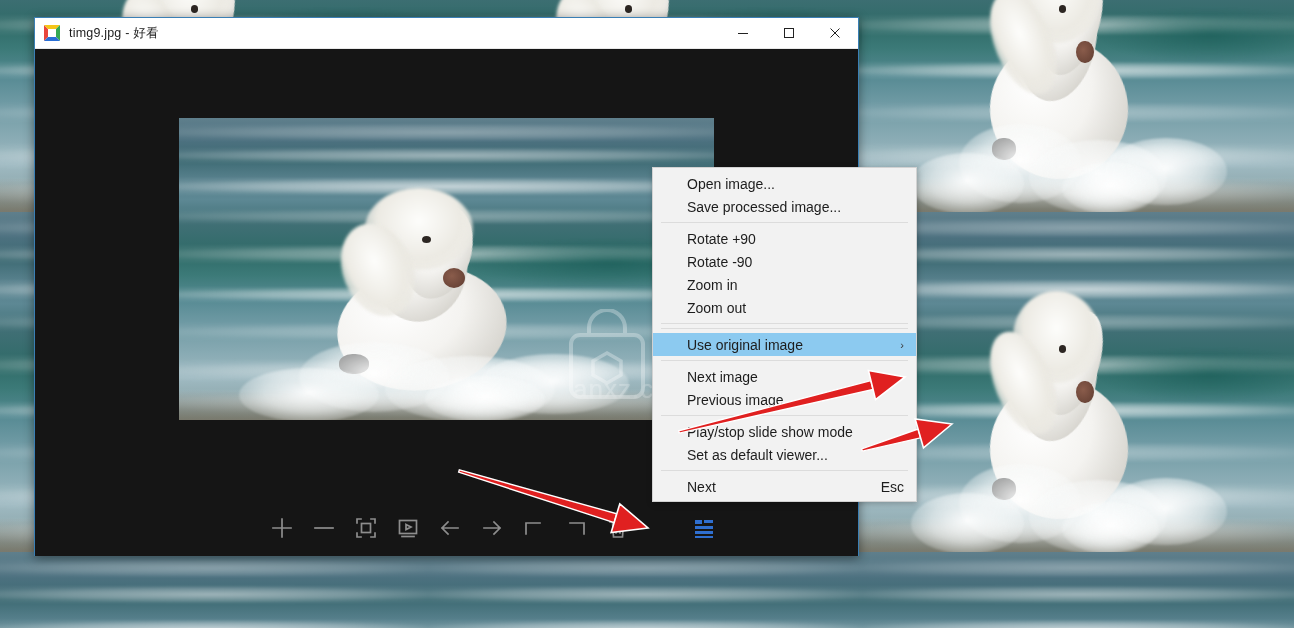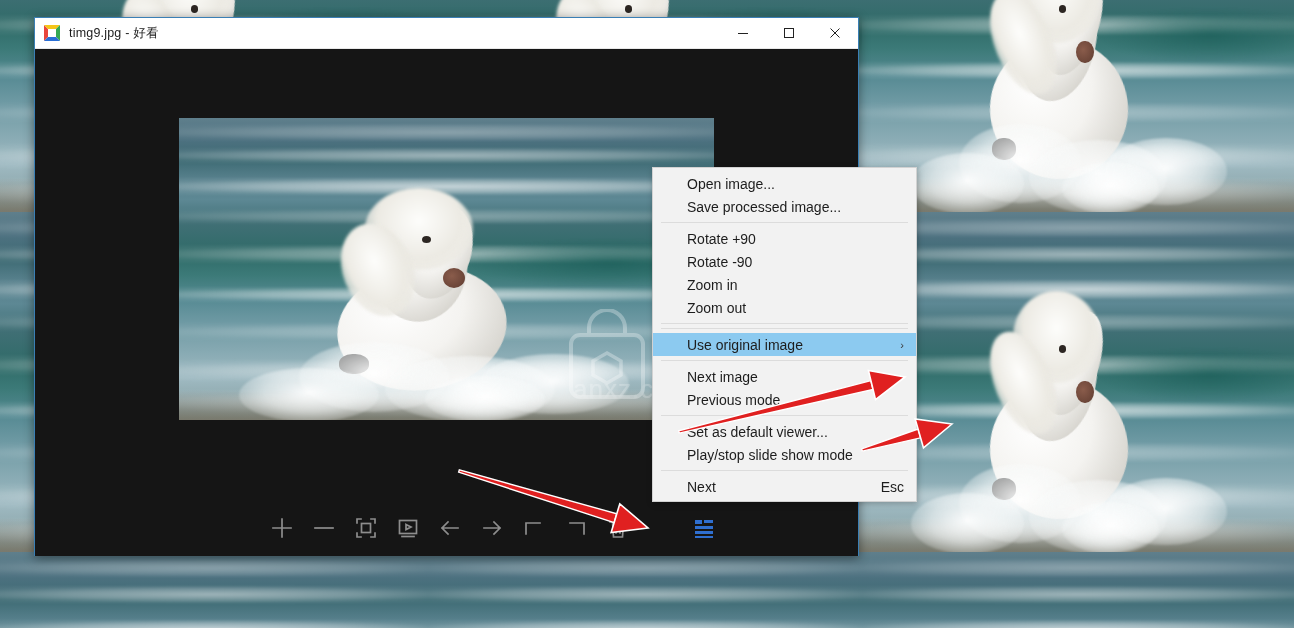--- a/index.html
+++ b/index.html
@@ -542,28 +542,28 @@
       <div class="msep"></div>
       <div class="mi selected">
         <span>Use original image</span>
         <span class="submarker">›</span>
       </div>
       <div class="msep"></div>
       <div class="mi">
         <span>Next image</span>
       </div>
       <div class="mi">
-        <span>Previous mode</span>
+        <span>Previous image</span>
       </div>
       <div class="msep"></div>
       <div class="mi">
+        <span>Play/stop slide show mode</span>
+      </div>
+      <div class="mi">
         <span>Set as default viewer...</span>
-      </div>
-      <div class="mi">
-        <span>Play/stop slide show mode</span>
       </div>
       <div class="msep"></div>
       <div class="mi">
         <span>Next</span>
         <span class="accel">Esc</span>
       </div>
     </div>
 
   <svg id="arrows" width="1294" height="628">
       <g>

